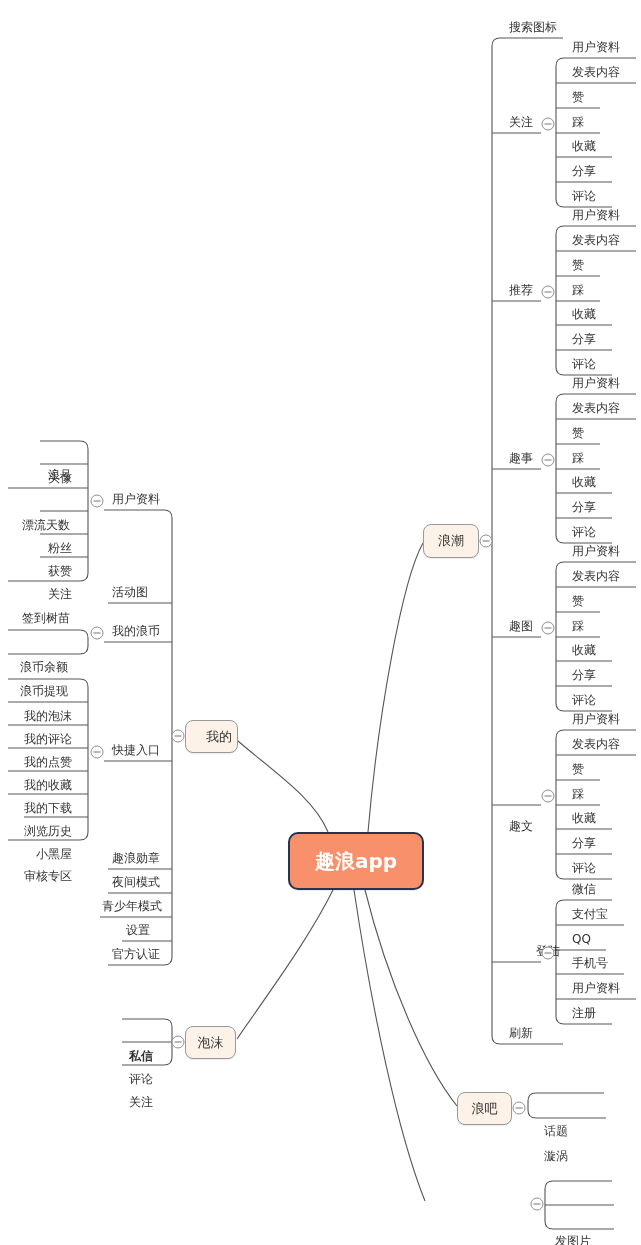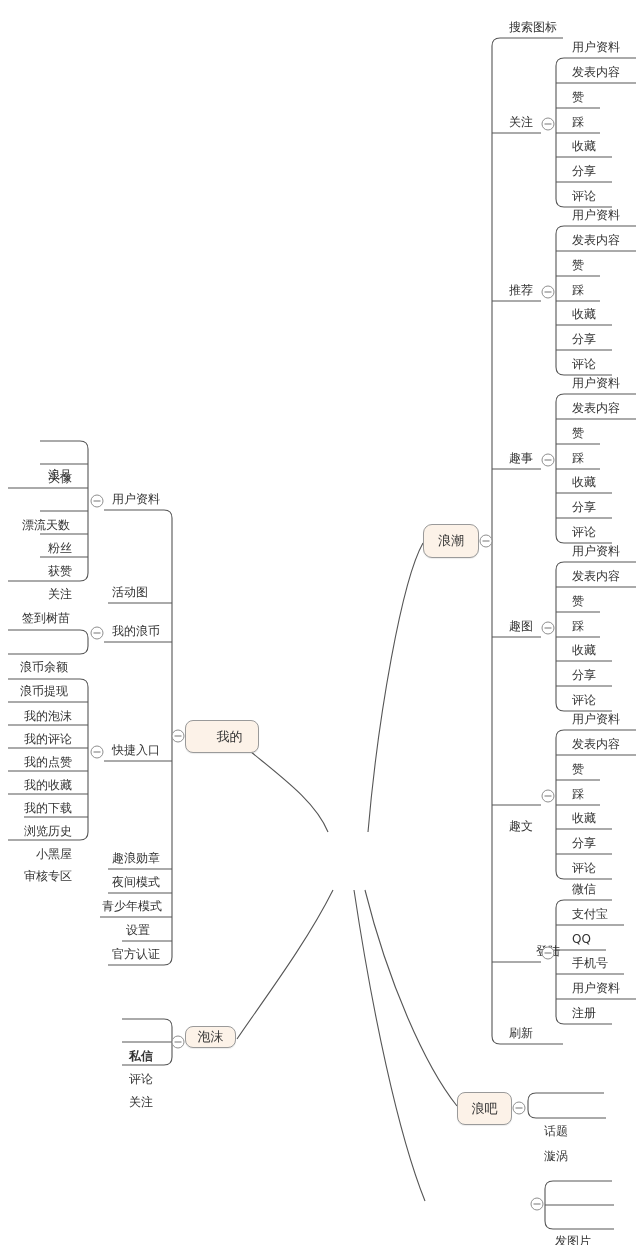--- a/index.html
+++ b/index.html
@@ -101,27 +101,30 @@
       <path d="M 556 780 L 600 780" fill="none" stroke="var(--line)" stroke-width="1.1"></path>
       <path d="M 556 805 L 600 805" fill="none" stroke="var(--line)" stroke-width="1.1"></path>
       <path d="M 556 829 L 612 829" fill="none" stroke="var(--line)" stroke-width="1.1"></path>
       <path d="M 556 854 L 612 854" fill="none" stroke="var(--line)" stroke-width="1.1"></path>
       <path d="M 612 900 L 564 900 Q 556 900 556 908 L 556 1016 Q 556 1024 564 1024 L 612 1024" fill="none" stroke="var(--line)" stroke-width="1.1"></path>
       <path d="M 556 925 L 624 925" fill="none" stroke="var(--line)" stroke-width="1.1"></path>
       <path d="M 556 950 L 606 950" fill="none" stroke="var(--line)" stroke-width="1.1"></path>
       <path d="M 556 974 L 624 974" fill="none" stroke="var(--line)" stroke-width="1.1"></path>
       <path d="M 556 999 L 636 999" fill="none" stroke="var(--line)" stroke-width="1.1"></path>
     </svg>
-    <div class="node" style="left: 423px; top: 524px; width: 56px; height: 34px; border-radius: 9px;">
+<div class="node root" style="left: 288px; top: 832px; width: 136px; height: 58px;">
+      <span>趣浪app</span>
+    </div>
+    <div class="node" style="left: 423px; top: 524px; width: 56px; height: 34px;">
       <span>浪潮</span>
     </div>
-    <div class="node" style="left: 185px; top: 720px; width: 74px; height: 33px; padding-left: 15px;">
+    <div class="node" style="left: 185px; top: 720px; width: 53px; height: 33px; padding-left: 15px;">
       <span>我的</span>
     </div>
-    <div class="node" style="left: 185px; top: 1026px; width: 51px; height: 22px;">
+    <div class="node" style="left: 185px; top: 1026px; width: 51px; height: 33px;">
       <span>泡沫</span>
     </div>
     <div class="node" style="left: 457px; top: 1092px; width: 55px; height: 33px;">
       <span>浪吧</span>
     </div>
     <div class="lbl l" style="left: 509px; top: 27px;">搜索图标</div>
     <div class="lbl l" style="left: 509px; top: 122px;">关注</div>
     <div class="lbl l" style="left: 509px; top: 290px;">推荐</div>
     <div class="lbl l" style="left: 509px; top: 458px;">趣事</div>
     <div class="lbl l" style="left: 509px; top: 626px;">趣图</div>

